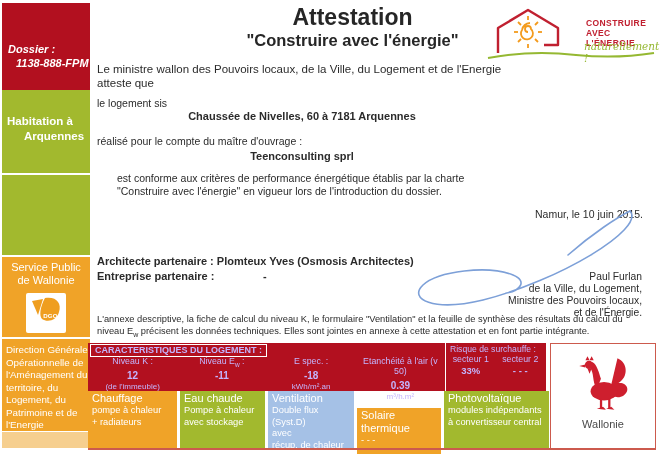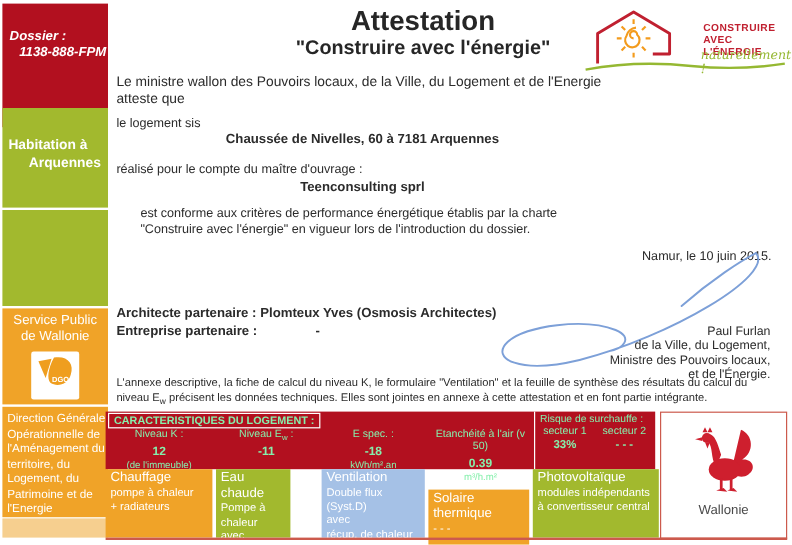--- a/index.html
+++ b/index.html
@@ -6,21 +6,21 @@
   .page {
     position:relative; width:660px; height:454px; background:#fff;
     font-family:"Liberation Sans", sans-serif; overflow:hidden; color:#2b2b2b;
   }
   
   .sb { position:absolute; left:2px; width:88px; color:#fff; box-sizing:border-box; }
   .sb-red    { background:var(--red); }
   .sb-green  { background:var(--green); }
   .sb-orange { background:var(--orange); }
   .sb-pale   { background:var(--paleorange); }
-  .dossier { top:3px; height:103px; font-style:italic; font-weight:bold; font-size:11px; padding:20px 0 0 6px; line-height:14px; }
+  .dossier { top:3px; height:103px; font-style:italic; font-weight:bold; font-size:11px; padding:39px 0 0 6px; line-height:14px; }
   .dossier .num { padding-left:8px; }
   .habitation { top:90px; height:83px; font-weight:bold; font-size:11.5px; padding:24px 0 0 5px; line-height:15px; }
   .habitation .l2 { padding-left:17px; }
   .greenblank { top:175px; height:80px; }
   .service { top:257px; height:80px; font-size:11px; text-align:center; padding-top:4px; line-height:13px; }
   .dgo-box { width:40px; height:40px; background:#fff; margin:6px auto 0 auto; position:relative; border-radius:2px; }
   .direction { top:339px; height:92px; font-size:9.8px; line-height:12.5px; padding:5px 2px 0 4px; }
   .palefoot { top:432px; height:16px; }
   
   .title-wrap { position:absolute; left:95px; top:5px; width:515px; text-align:center; color:#262626; }
@@ -39,21 +39,21 @@
   .conform { top:172px; width:390px; font-size:10.5px; line-height:13px;margin-left:20px; }
   .dateline { position:absolute; left:400px; top:208px; width:243px; text-align:right; font-size:10.5px; }
   .partners { top:254px; font-weight:bold; font-size:11px; line-height:15px; }
   .partners .dashrow { position:relative; }
   .partners .dash { position:absolute; left:166px; top:0; }
   .signatory { position:absolute; left:430px; top:271px; width:212px; text-align:right; font-size:10.3px; line-height:12px; }
   .annexe { top:314px; width:545px; font-size:9.3px; line-height:11.5px; }
   .annexe sub { font-size:7px; }
   .sig-svg { position:absolute; left:378px; top:203px; width:270px; height:105px; }
   
-  .char-table { position:absolute; left:88px; top:343px; width:458px; height:48px; background:var(--red); color:#86efac; }
+  .char-table { position:absolute; left:88px; top:343px; width:458px; height:48px; background:var(--red); color:#c4b5fd; }
   .char-title { position:absolute; left:2px; top:1px; border:1px solid #fff; padding:0 4px; font-size:9px; font-weight:bold; line-height:11px; }
   .char-cols { position:absolute; left:0; top:13px; width:357px; display:flex; }
   .char-col { flex:1; text-align:center; }
   .c-label { font-size:8.8px; line-height:10px; }
   .c-label sub { font-size:6.5px; }
   .c-value { font-size:10px; font-weight:bold; line-height:12px; }
   .c-unit { font-size:8px; line-height:9px; }
   .surchauffe { position:absolute; left:357px; top:0; width:100px; height:48px; border-left:1px solid #fff; box-sizing:border-box; }
   .s-title { font-size:8.6px; padding:1px 0 0 4px; line-height:10px; }
   .s-row { display:flex; text-align:center; }
@@ -210,21 +210,21 @@
       </div>
     </div>
   </div>
 
   <div class="systems">
     <div class="sys sys-orange" style="left:0; width:89px;">
       <div class="sys-title">Chauffage</div>
       <div class="sys-desc">pompe à chaleur
 + radiateurs</div>
     </div>
-    <div class="sys sys-green" style="left:92px; width:62px;">
+    <div class="sys sys-green" style="left:92px; width:85px;">
       <div class="sys-title">Eau chaude</div>
       <div class="sys-desc">Pompe à chaleur
 avec stockage</div>
     </div>
     <div class="sys sys-blue" style="left:180px; width:86px;">
       <div class="sys-title">Ventilation</div>
       <div class="sys-desc">Double flux (Syst.D)
 avec
 récup. de chaleur</div>
     </div>

